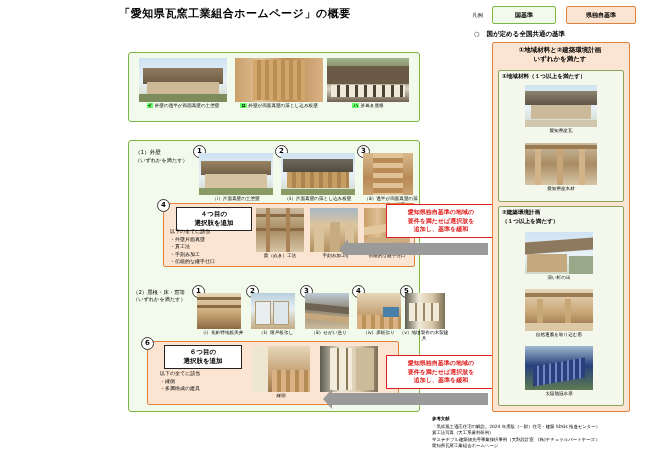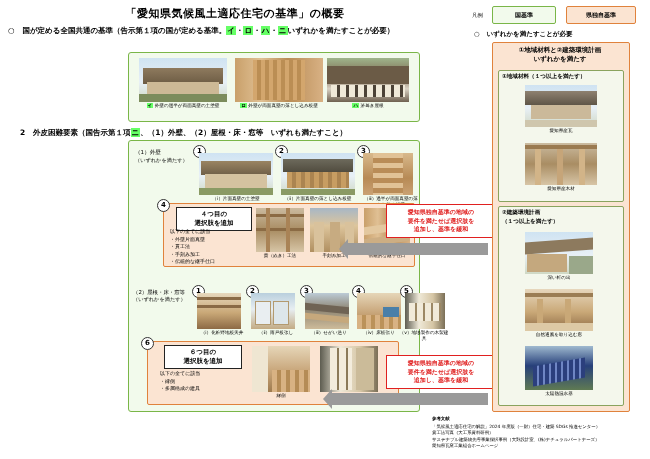--- a/index.html
+++ b/index.html
@@ -90,26 +90,22 @@
   .subhdr{font-size:5.6px;font-weight:bold;padding:2px 2px 1px 3px;}
 
   #refs{left:432px;top:416px;width:215px;font-size:4.4px;line-height:1.5;}
   #refs .rt{font-weight:bold;margin-bottom:1px;}
 </style>
 </head>
 <body>
 
 <div class="page">
 
-  <div class="abs" id="doc-title">「愛知県気候風土適応住宅の基準」の概要</div>
-
-  <div class="abs nw" id="natl-head">
-    <span>○</span>
-    &nbsp;&nbsp;<span>国が定める全国共通の基準（告示第１項の国が定める基準。</span><span class="hl">イ</span>・<span class="hl">ロ</span>・<span class="hl">ハ</span>・<span class="hl">ニ</span><span>いずれかを満たすことが必要）</span>
-  </div>
+  <div class="abs" id="doc-title">「愛知県瓦窯工業組合ホームページ」の概要</div>
+
 
 
   <div class="abs greenbox" id="sec1-box">
 
     <div class="abs" style="left:10px;top:5px;width:88px;">
       <div class="photo ph-sky" style="width:88px;height:44px;">
         <div style="position:absolute;left:4px;top:10px;width:80px;height:16px;background:linear-gradient(180deg,#8e7a5e,#6d5c44);"></div>
         <div style="position:absolute;left:8px;top:24px;width:72px;height:14px;background:#cdb996;"></div>
         <div style="position:absolute;left:0;bottom:0;width:88px;height:8px;background:#7c8c5c;"></div>
       </div>
@@ -134,24 +130,20 @@
         <div style="position:absolute;left:0;top:8px;width:82px;height:18px;background:#6b5b46;"></div>
         <div style="position:absolute;left:4px;top:27px;width:74px;height:12px;background:repeating-linear-gradient(90deg,#efe9d8 0 6px,#4b4236 6px 9px);"></div>
       </div>
       <div class="cap">
         <span class="hl">ハ</span>
         <span>茅葺き屋根</span>
       </div>
     </div>
   </div>
 
-  <div class="abs nw" id="sec2-head">
-    <span>2</span>
-    &nbsp;&nbsp;<span>外皮困難要素（国告示第１項</span><span class="hl">ニ</span><span>、（1）外壁、（2）屋根・床・窓等　いずれも満たすこと）</span>
-  </div>
 
   <div class="abs greenbox" id="sec2-box">
 
     <div class="abs" style="left:6px;top:8px;width:60px;">
       <div style="font-size:5.6px;">（1）外壁</div>
       <div style="font-size:5.2px;">（いずれかを満たす）</div>
     </div>
 
     <div class="abs" style="left:70px;top:12px;">
       <div class="numcirc abs" style="left:-6px;top:-8px;">1</div>
@@ -319,21 +311,21 @@
     <div>追加し、基準を緩和</div>
   </div>
   <div class="arrow" style="left:332px;top:393px;width:156px;"></div>
 
   <div class="abs" id="legend-label">凡例</div>
   <div class="legkey abs" id="leg-natl">国基準</div>
   <div class="legkey abs" id="leg-pref">県独自基準</div>
 
   <div class="abs nw" id="pref-head">
     <span>○</span>
-    &nbsp;&nbsp;<span>いずれかを満たすことが必要</span>
+    &nbsp;&nbsp;<span>国が定める全国共通の基準</span>
   </div>
 
   <div class="abs orangebox" id="pref-box"></div>
 
   <div class="abs" id="pref-req">
     <div>①地域材料と②建築環境計画</div>
     <div>いずれかを満たす</div>
   </div>
 
   <div class="abs subbox" style="left:498px;top:70px;width:124px;height:130px;">

